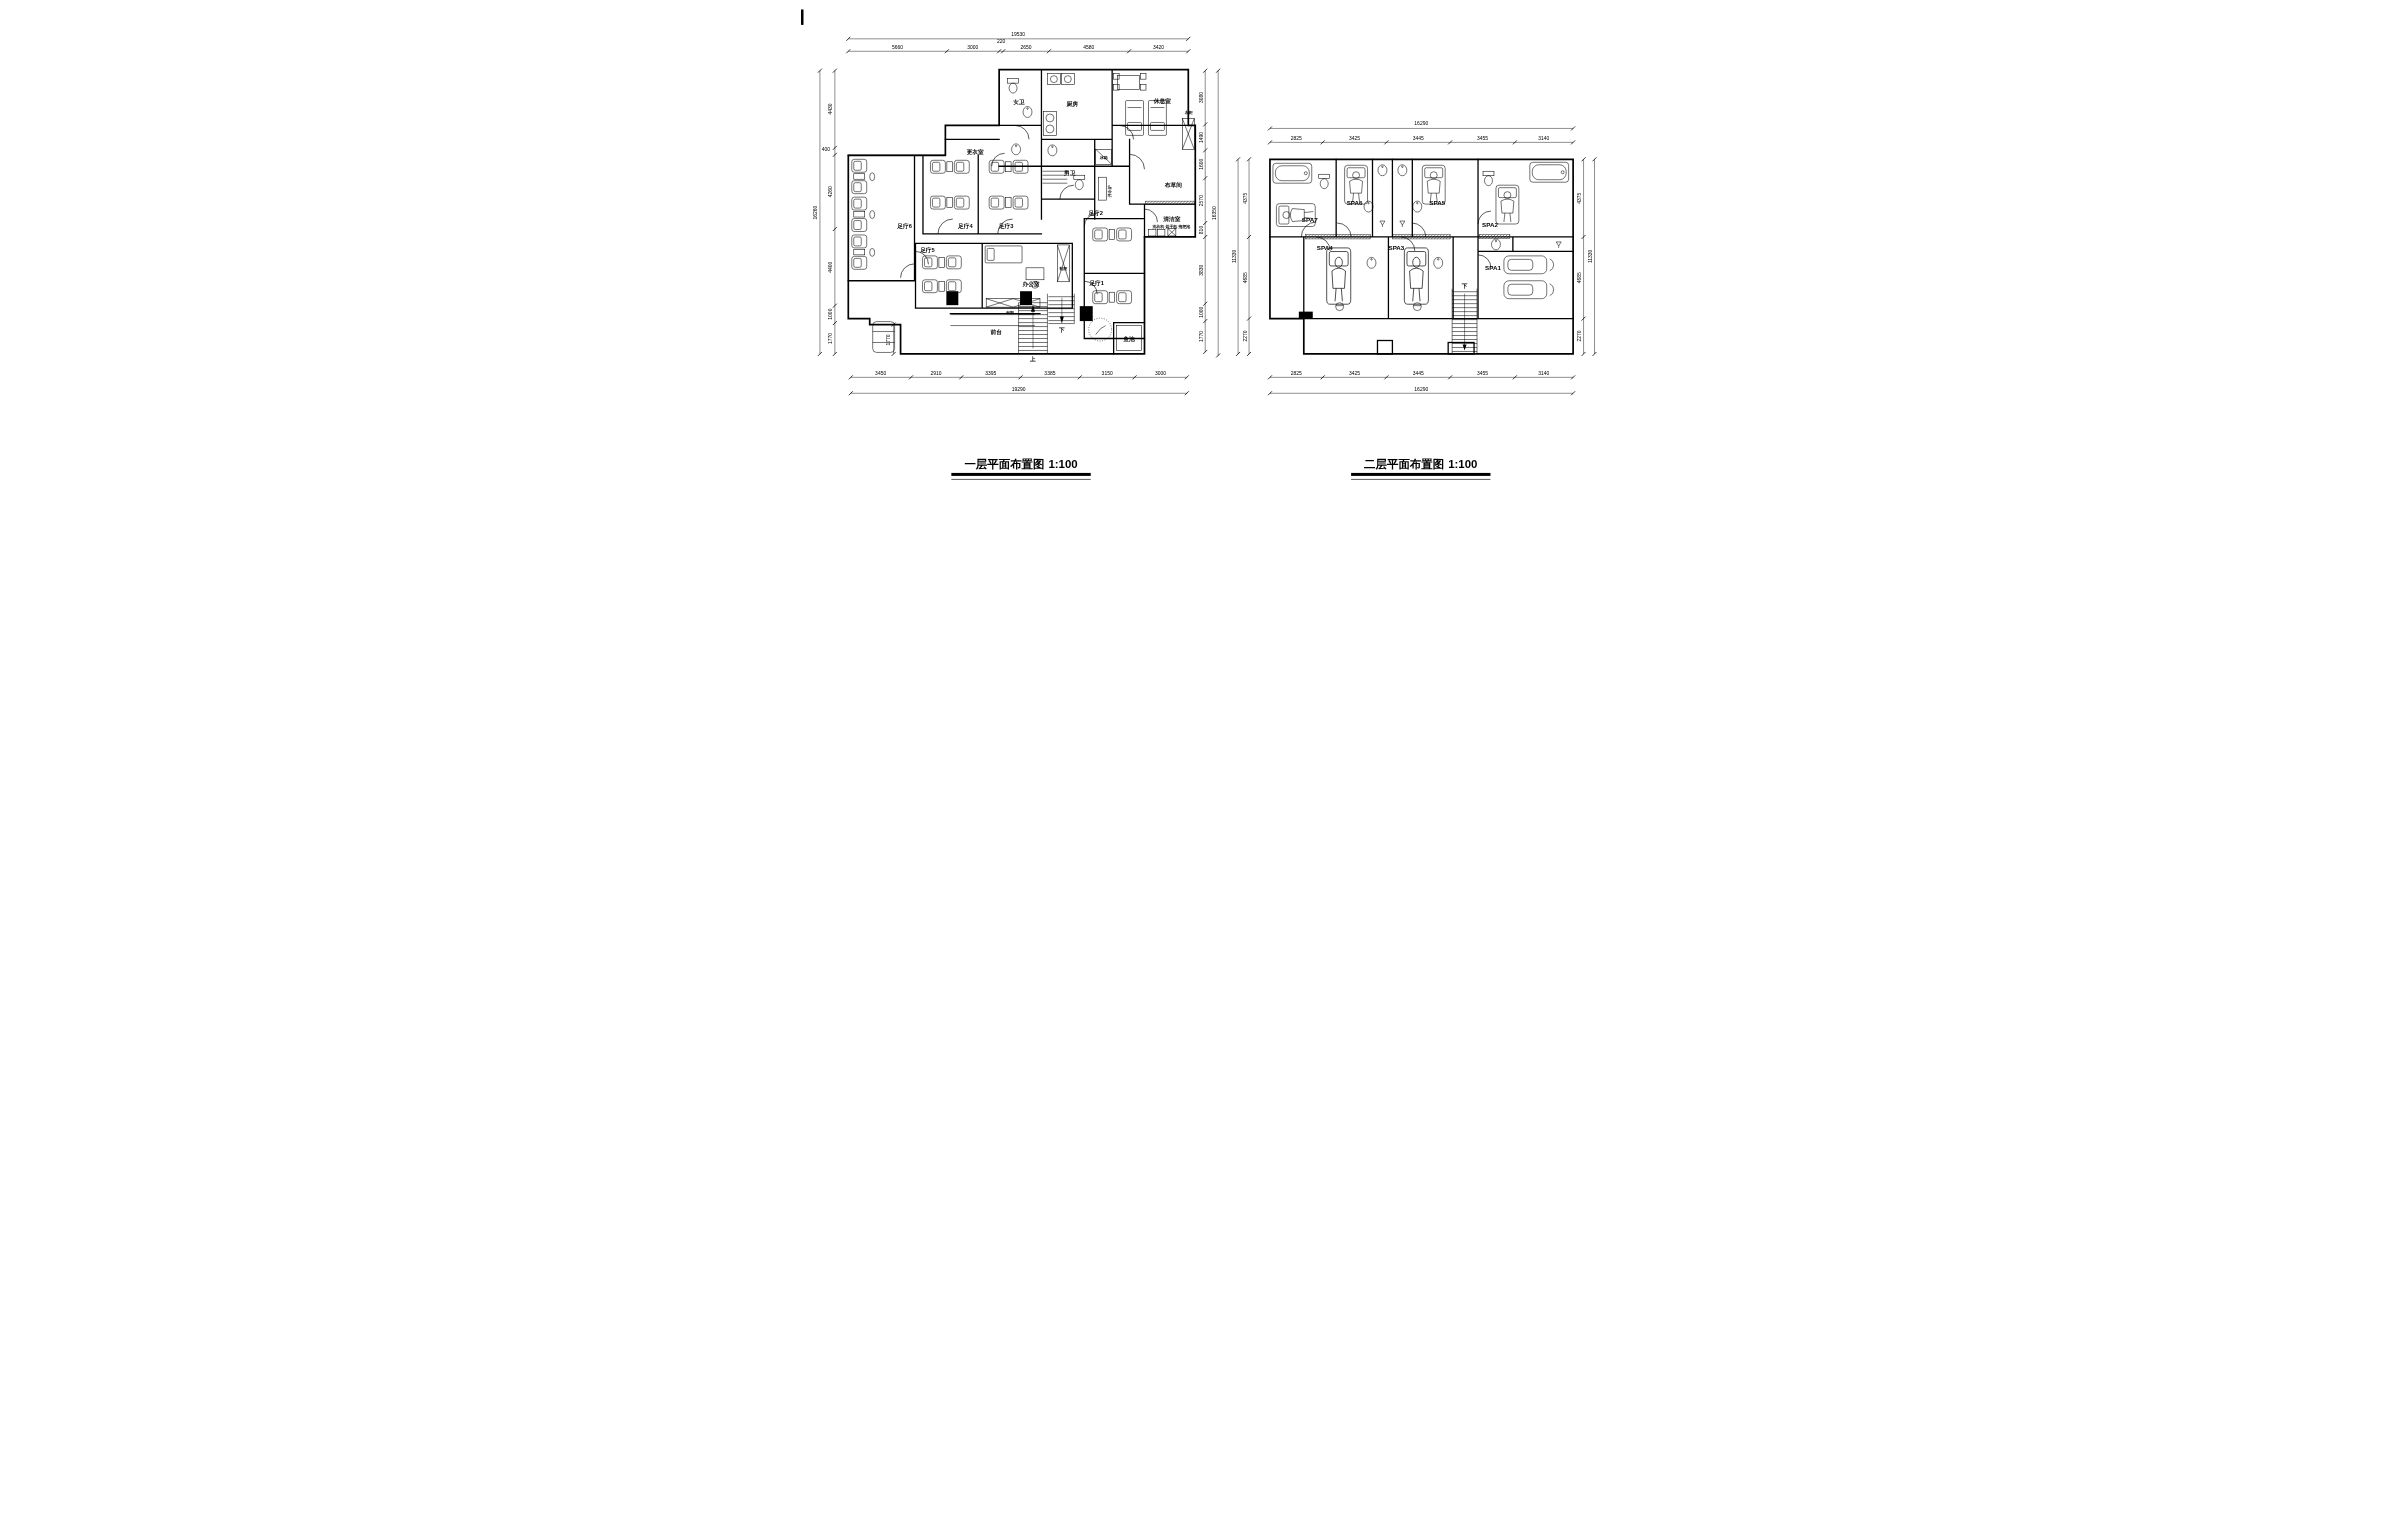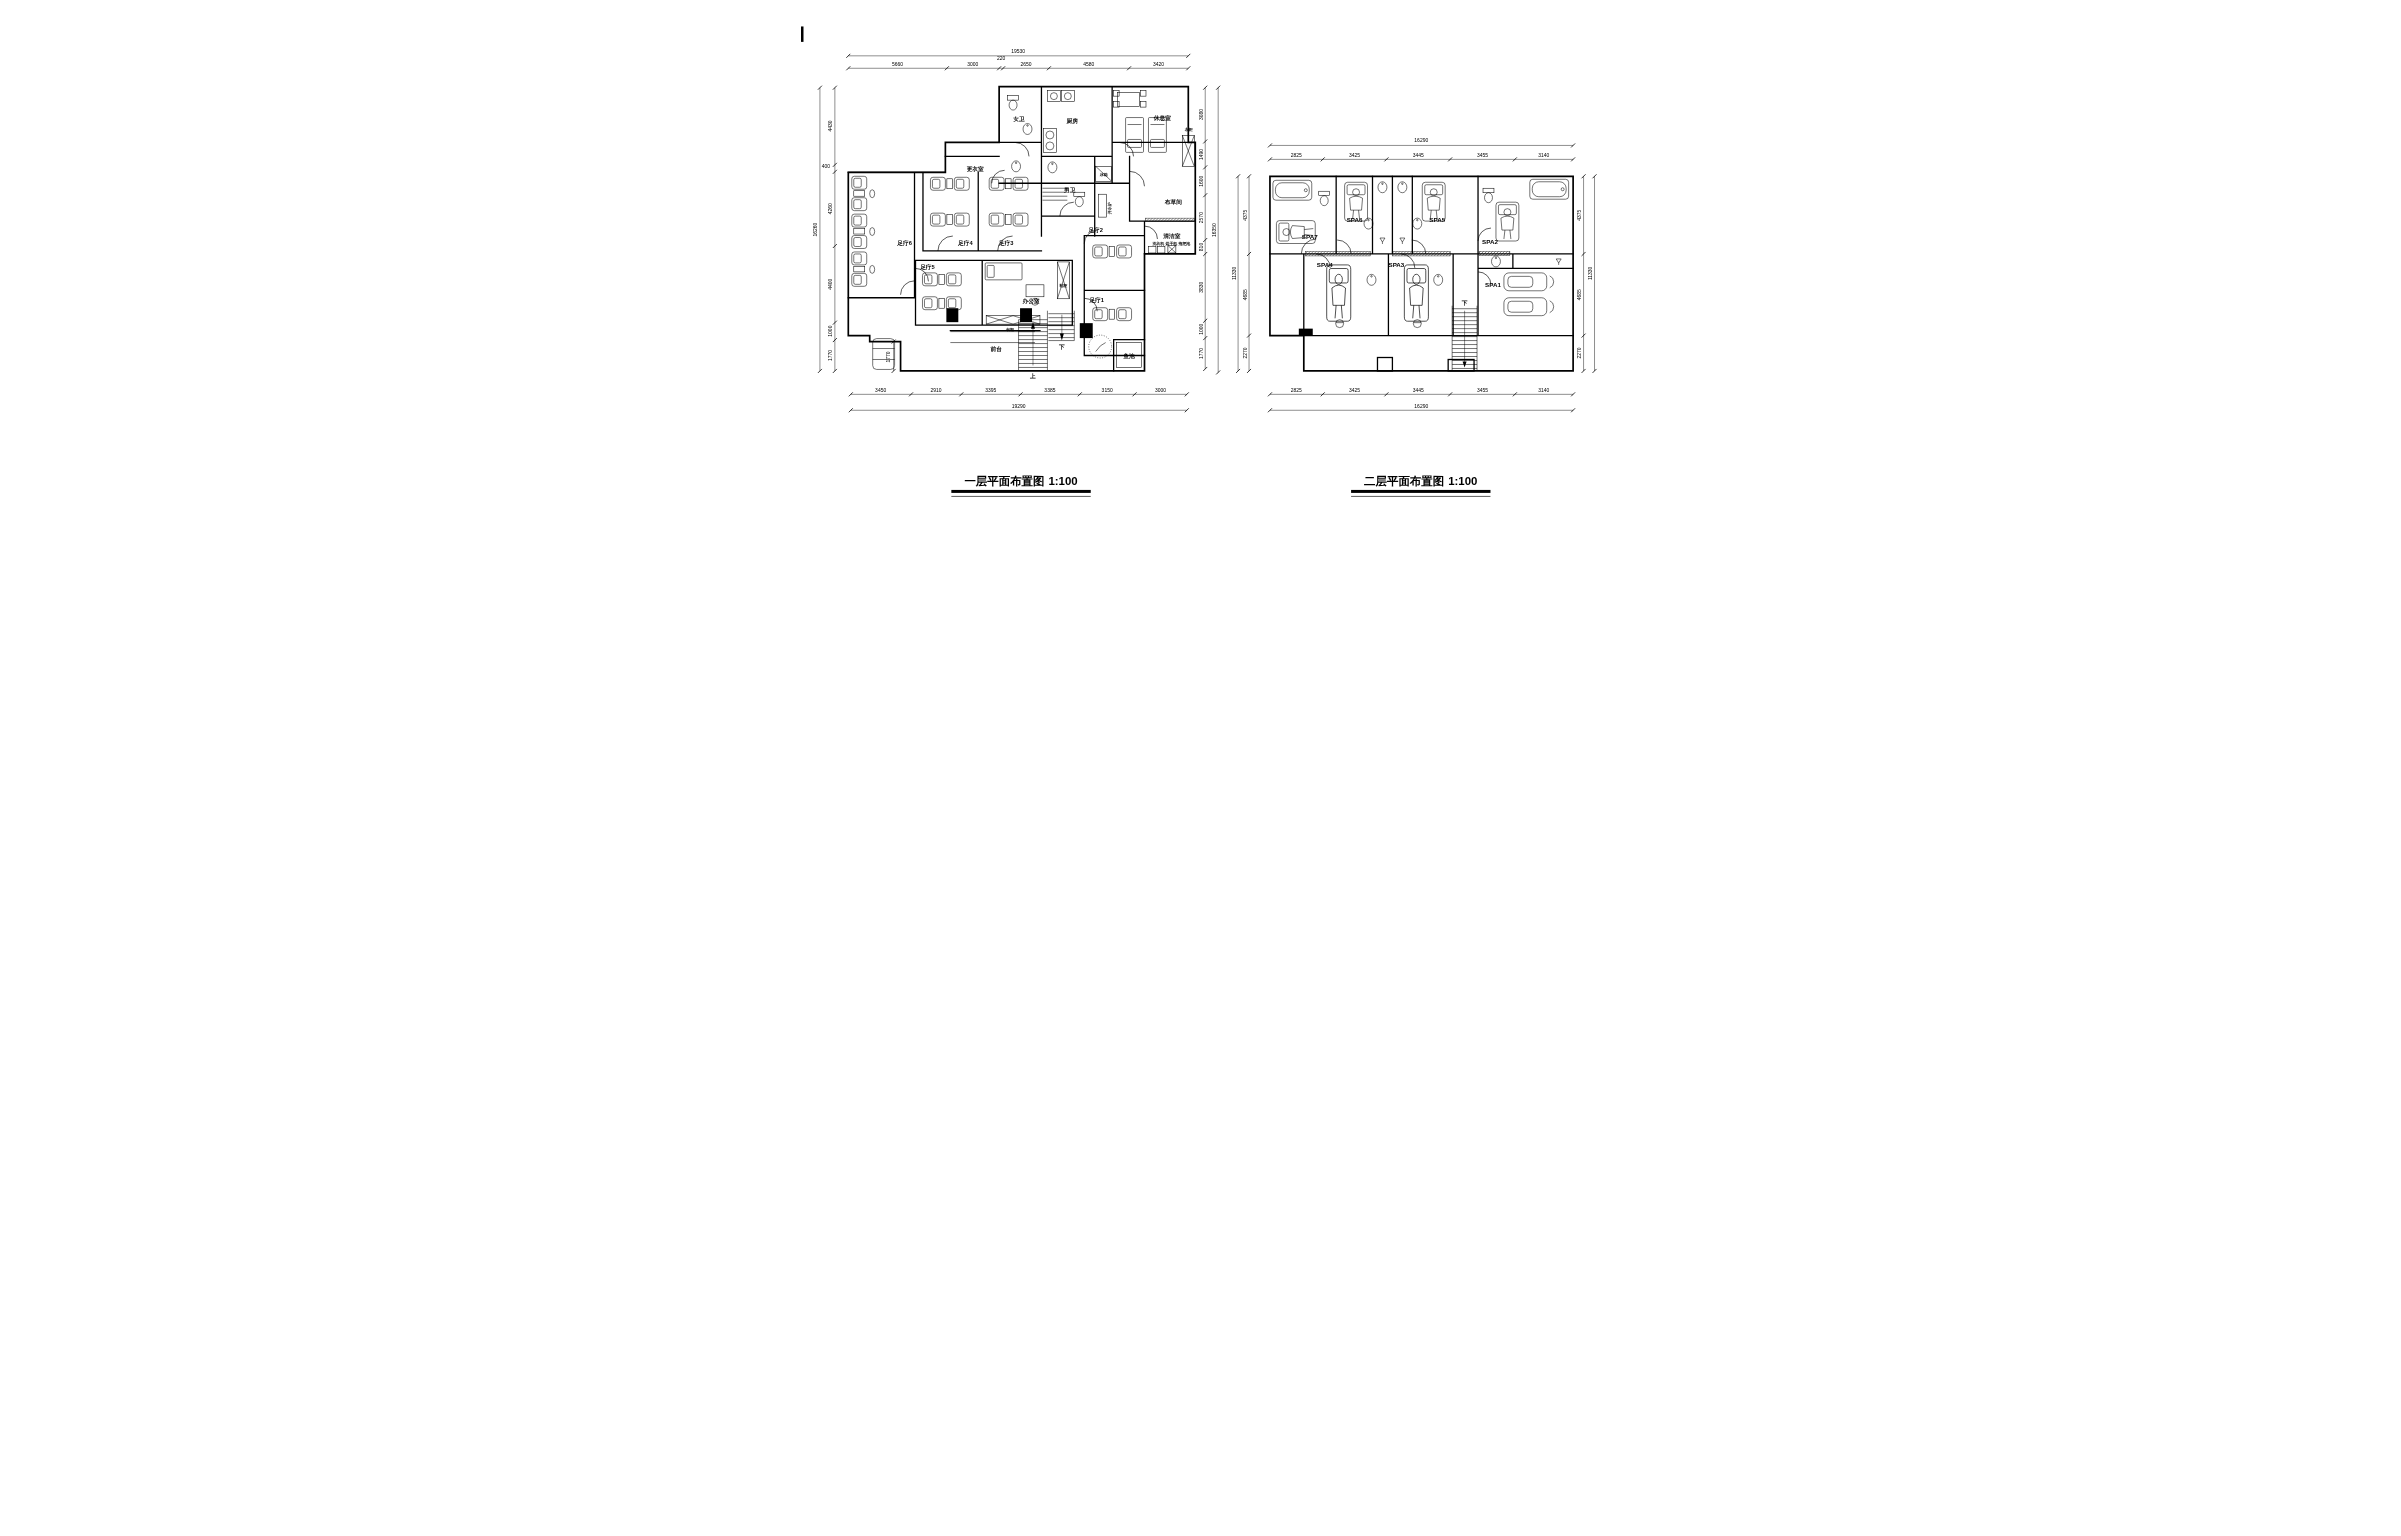--- a/index.html
+++ b/index.html
@@ -1,16 +1,16 @@
 <!DOCTYPE html>
 <html style="font-size:8px"><head>
 <meta charset="utf-8">
 <style>
   html,body{margin:0;padding:0;background:#ffffff;}
-  .sheet{width:100%;max-width:800px;margin:17px auto;background:#fff;}
+  .sheet{width:100%;max-width:800px;margin:0 auto;background:#fff;}
   svg{display:block;width:100%;height:auto;background:#fff;}
   svg *{vector-effect:none;}
   .wall{stroke:#000;stroke-width:3.4;fill:none;stroke-linecap:square;}
   .iwall{stroke:#000;stroke-width:2.6;fill:none;stroke-linecap:square;}
   .thin{stroke:#000;stroke-width:1.3;fill:none;}
   .furn{stroke:#000;stroke-width:1.1;fill:none;}
   .diml{stroke:#000;stroke-width:0.9;fill:none;}
   .tick{stroke:#000;stroke-width:1.6;fill:none;}
   .pad{fill:#000;stroke:none;}
   text{font-family:"Liberation Sans","DejaVu Sans",sans-serif;fill:#000;stroke:none;}

